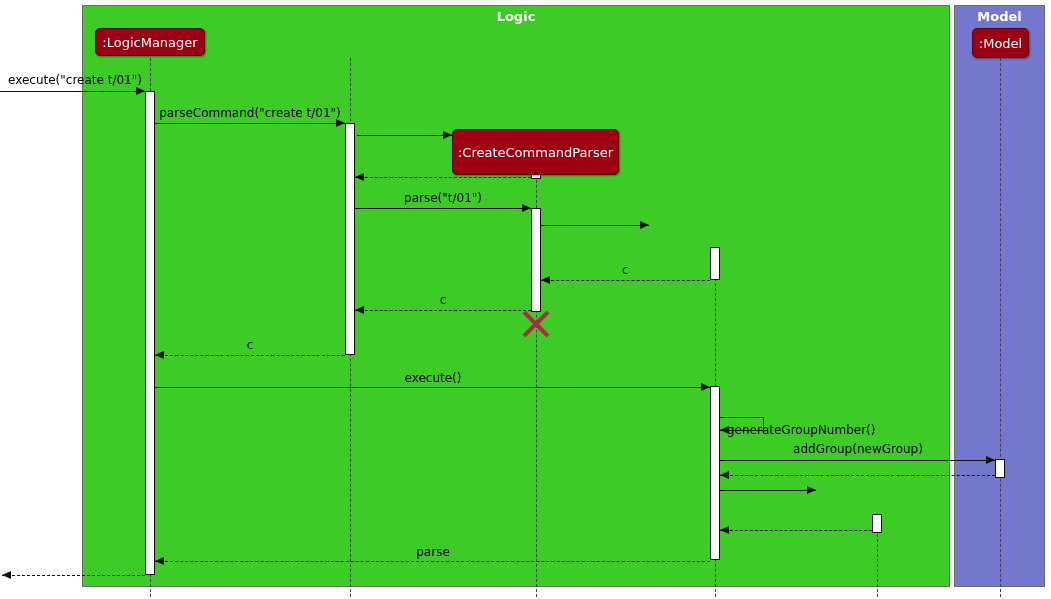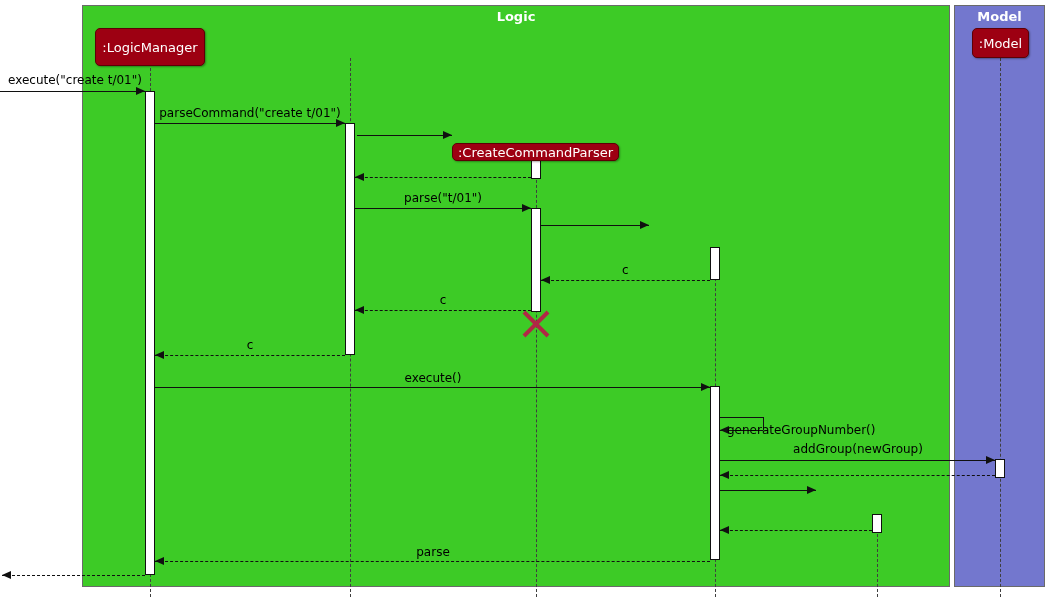--- a/index.html
+++ b/index.html
@@ -134,23 +134,23 @@
   <div class="hline dashed" style="left:720px;top:530px;width:152px"></div>
   <div class="arrow left" style="left:720px;top:526px"></div>
 
   <div class="hline dashed" style="left:155px;top:561px;width:555px"></div>
   <div class="arrow left" style="left:155px;top:557px"></div>
   <div class="msg-label center" style="left:433px;top:545px">parse</div>
 
   <div class="hline dashed" style="left:2px;top:575px;width:143px"></div>
   <div class="arrow left" style="left:2px;top:571px"></div>
 
-  <div class="participant" style="left:95px;top:28px;width:110px;height:38px">
+  <div class="participant" style="left:95px;top:28px;width:110px;height:28px">
     <span>:LogicManager</span>
   </div>
-  <div class="participant" style="left:452px;top:143px;width:167px;height:18px">
+  <div class="participant" style="left:452px;top:129px;width:167px;height:46px">
     <span>:CreateCommandParser</span>
   </div>
   <div class="participant" style="left:972px;top:28px;width:57px;height:30px">
     <span>:Model</span>
   </div>
 
 </div>
 
 </body></html>

